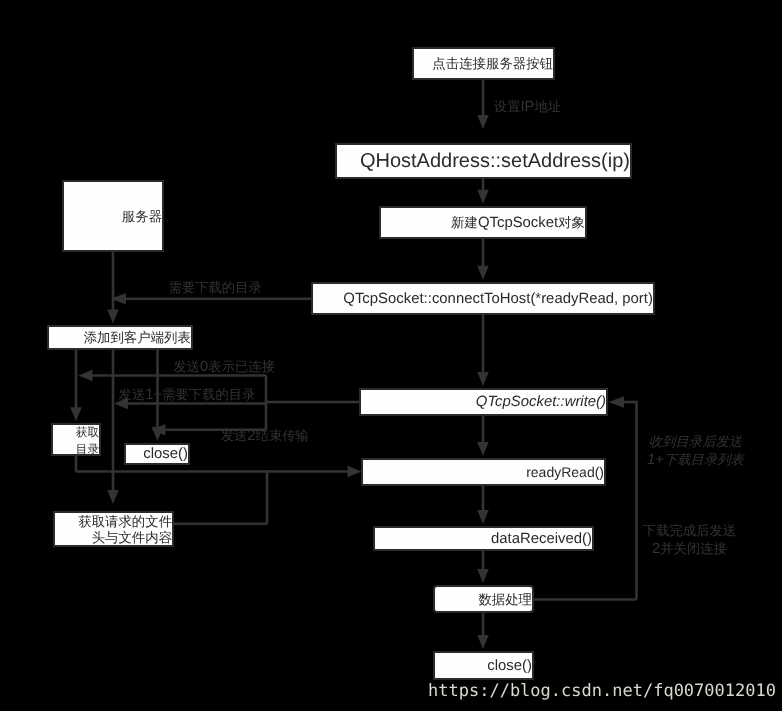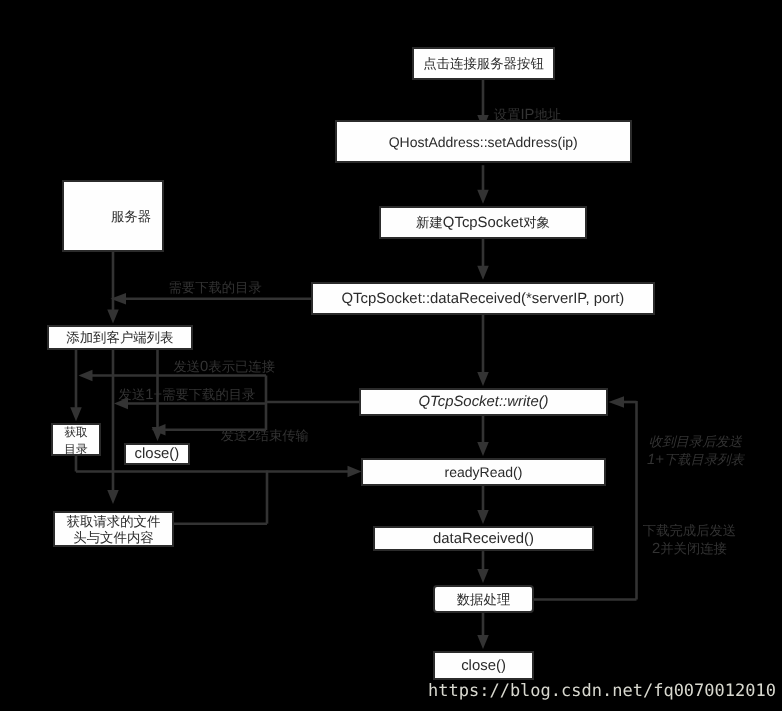--- a/index.html
+++ b/index.html
@@ -5,21 +5,21 @@
 <style>
   *{-webkit-font-smoothing:antialiased;text-rendering:geometricPrecision;}
   html,body{margin:0;padding:0;background:#000;}
   body{width:782px;height:711px;overflow:hidden;
        font-family:"Liberation Sans","DejaVu Sans",sans-serif;
        -webkit-font-smoothing:antialiased;}
   #stage{position:relative;width:782px;height:711px;background:#000;}
   svg#edges{position:absolute;left:0;top:0;width:782px;height:711px;}
   svg#edges line{stroke:#333333;stroke-width:2.6;}
   .node{position:absolute;background:#fefefe;border:2px solid #2b2b2b;color:#2b2b2b;
-        display:flex;align-items:center;justify-content:center;text-align:center;
+        display:flex;align-items:center;justify-content:center;text-align:right;
         line-height:15.8px;box-sizing:border-box;}
   .nodeinner{width:100%;position:relative;top:1.3px;}
   .elabel{position:absolute;color:#333333;line-height:17px;text-align:center;}
   .cjk{font-size:0.90em;}
   .elabel .cjk{font-size:0.902em;}
   #url{position:absolute;color:#d8d8cf;font-family:"DejaVu Sans Mono",monospace;
        font-size:17px;white-space:pre;left:428px;top:680.5px;}
 </style>
 </head>
 <body>
@@ -110,33 +110,33 @@
         <line x1="533" y1="599.5" x2="636.5" y2="599.5"></line>
         <path d="M 624.0 396.25 L 624.0 407.75 L 608.5 402 Z" fill="#333333" stroke="none"></path>
       </g>
   </svg>
 
 <div class="node" style="left:412px;top:47px;width:143px;height:33px;border-radius:0px;font-size:14.9px;">
       <div class="nodeinner">
         <div><span class="cjk">点击连接服务器按钮</span></div>
       </div>
     </div>
-<div class="node" style="left:334.5px;top:120px;width:297.5px;height:43px;border-radius:0px;font-size:14px;">
+<div class="node" style="left:334.5px;top:143px;width:297.5px;height:36px;border-radius:0px;font-size:20px;">
       <div class="nodeinner">
         <div>QHostAddress::setAddress(ip)</div>
       </div>
     </div>
 <div class="node" style="left:379px;top:205.9px;width:208px;height:33.1px;border-radius:0px;font-size:14.9px;">
       <div class="nodeinner">
         <div><span class="cjk">新建</span>QTcpSocket<span class="cjk">对象</span></div>
       </div>
     </div>
 <div class="node" style="left:310.9px;top:281.9px;width:344px;height:33px;border-radius:0px;font-size:14.9px;">
       <div class="nodeinner">
-        <div>QTcpSocket::dataReceived(*serverIP, port)</div>
+        <div>QTcpSocket::connectToHost(*readyRead, port)</div>
       </div>
     </div>
 <div class="node" style="left:359px;top:387.9px;width:249px;height:28.1px;border-radius:0px;font-size:14.9px;font-style:italic;">
       <div class="nodeinner">
         <div>QTcpSocket::write()</div>
       </div>
     </div>
 <div class="node" style="left:361px;top:457.9px;width:245px;height:28.1px;border-radius:0px;font-size:14px;">
       <div class="nodeinner">
         <div>readyRead()</div>
@@ -179,21 +179,21 @@
       </div>
     </div>
 <div class="node" style="left:52.9px;top:511px;width:121.2px;height:36.1px;border-radius:0px;font-size:14.9px;">
       <div class="nodeinner">
         <div><span class="cjk">获取请求的文件</span></div>
         <div><span class="cjk">头与文件内容</span></div>
       </div>
     </div>
 
 <div class="elabel" style="left:0;top:0;width:782px;transform:translate(0px,102.5px);font-size:14.8px;">
-      <div style="position:absolute;left:527.5px;top:12px;transform:translate(-50%,-50%);white-space:nowrap;">
+      <div style="position:absolute;left:527.5px;top:4px;transform:translate(-50%,-50%);white-space:nowrap;">
         <div><span class="cjk">设置</span>IP<span class="cjk">地址</span></div>
       </div>
     </div>
 <div class="elabel" style="left:0;top:0;width:782px;transform:translate(0px,288.2px);font-size:14.8px;">
       <div style="position:absolute;left:215.2px;top:0;transform:translate(-50%,-50%);white-space:nowrap;">
         <div><span class="cjk">需要下载的目录</span></div>
       </div>
     </div>
 <div class="elabel" style="left:0;top:0;width:782px;transform:translate(0px,367px);font-size:14.8px;">
       <div style="position:absolute;left:224.2px;top:0;transform:translate(-50%,-50%);white-space:nowrap;">

